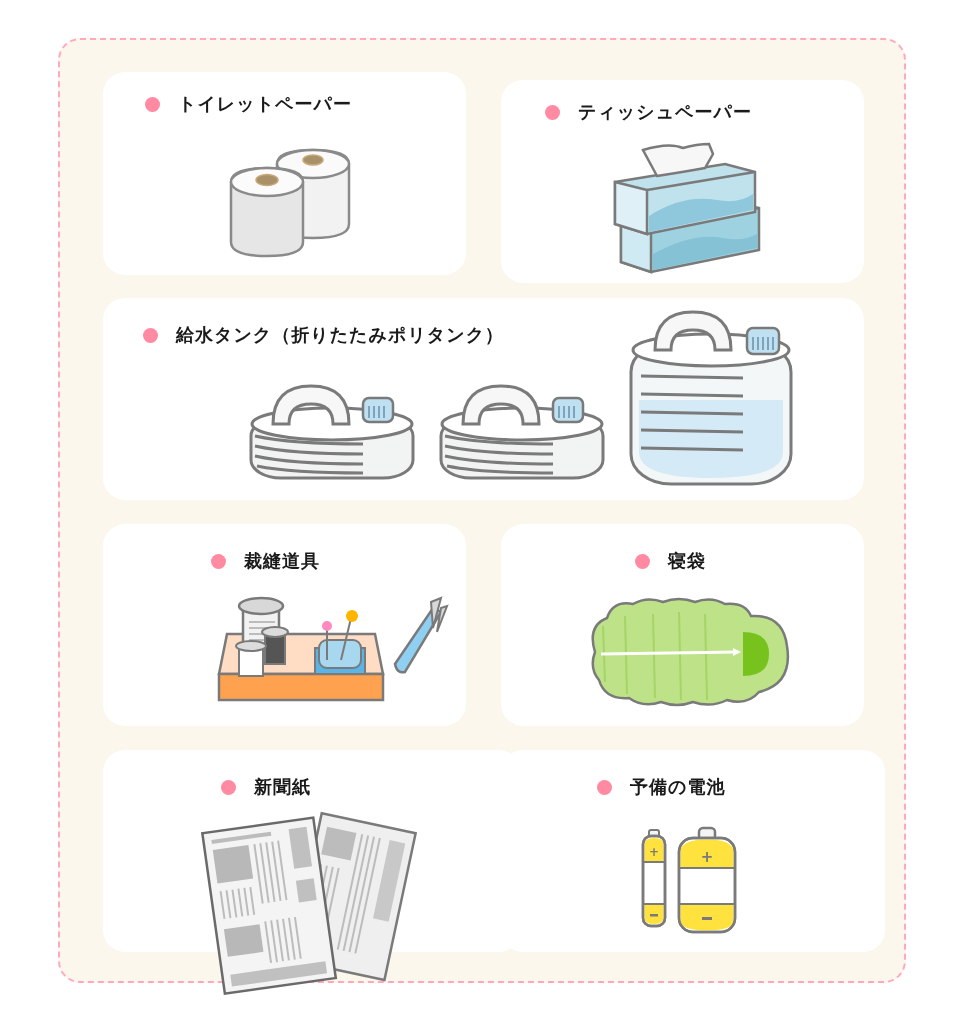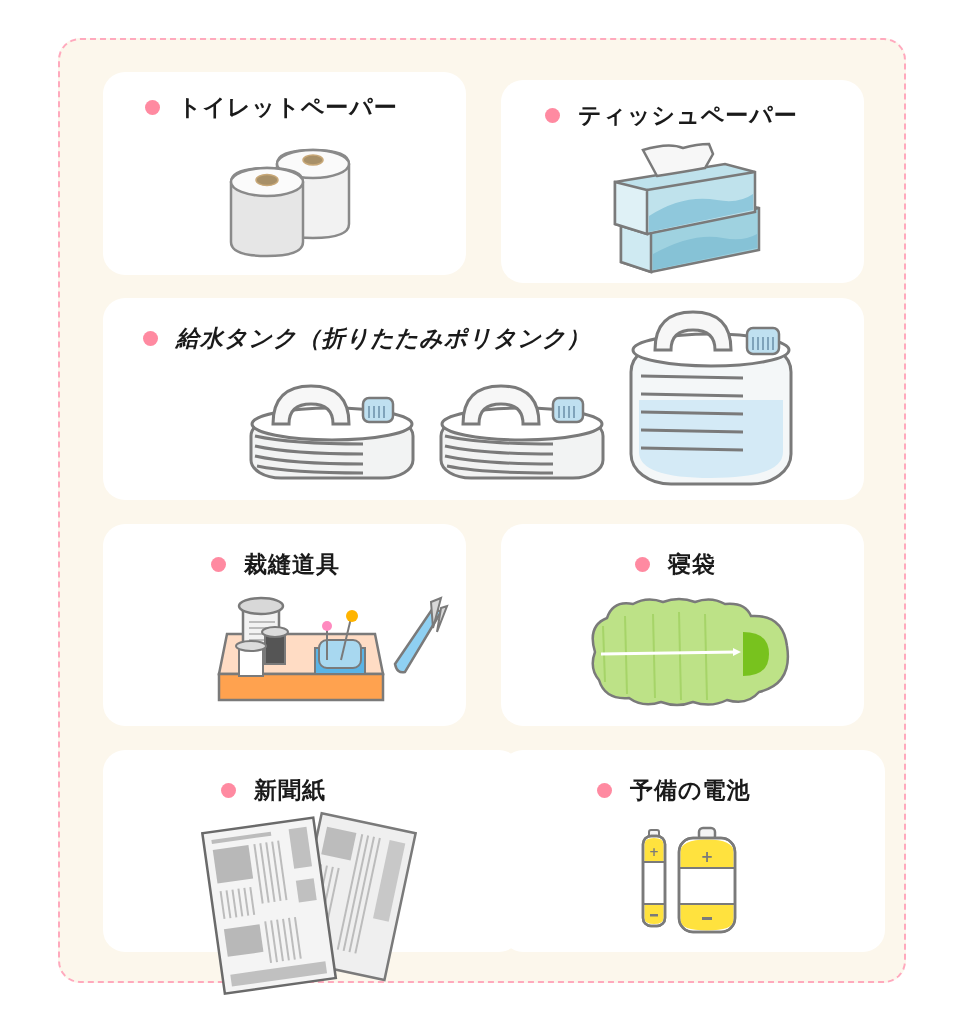--- a/index.html
+++ b/index.html
@@ -2,21 +2,21 @@
 <html><head>
 <meta charset="utf-8">
 <style>
   html, body { margin:0; padding:0; background:#ffffff; }
   body { width:966px; height:1024px; position:relative; overflow:hidden;
          font-family:"DejaVu Sans", sans-serif; }
   .frame { position:absolute; left:58px; top:38px; width:848px; height:945px;
            background:#fcf7ec; border:2px dashed #ffa9bd; border-radius:22px; box-sizing:border-box; }
   .card { position:absolute; background:#ffffff; border-radius:22px; }
   .title { position:absolute; display:flex; align-items:center; font-weight:bold;
-           font-size:23px; color:#1a1a1a; letter-spacing:1px; white-space:nowrap; }
+           font-size:18px; color:#1a1a1a; letter-spacing:1px; white-space:nowrap; }
   .dot { width:15px; height:15px; border-radius:50%; background:#ff8aa1; margin-right:18px; display:inline-block; }
   .illus { position:absolute; }
   svg { display:block; overflow:visible; }
 </style>
 </head>
 <body>
 
 <div class="frame"></div>
 
 <div class="card" style="left:103px;top:72px;width:363px;height:203px;">
@@ -54,21 +54,21 @@
       <path d="M2 40 L112 22 L142 30 L142 70 L34 92 L2 82 Z" fill="#bfe2ec" stroke="#7a7a7a" stroke-width="2.5"></path>
       <path d="M2 40 L34 48 L34 92 L2 82 Z" fill="#dff1f6" stroke="#7a7a7a" stroke-width="2.5"></path>
       <path d="M34 48 L142 30" stroke="#7a7a7a" stroke-width="2.5"></path>
       <path d="M36 74 Q70 52 104 58 Q126 62 140 52 L140 68 L36 90 Z" fill="#8fc8dc"></path>
 
       <path d="M30 8 Q56 0 70 6 Q84 2 96 2 L100 12 L92 26 Q70 30 44 34 Z" fill="#f7f7f7" stroke="#7a7a7a" stroke-width="2.5"></path>
     </svg>
   </div>
 </div>
 
-<div class="card" style="left:103px;top:298px;width:761px;height:202px;font-style:italic;">
+<div class="card" style="left:103px;top:298px;width:761px;height:202px;">
   <div class="title" style="left:40px;top:25px;">
     <span class="dot"></span>
     <span>給水タンク（折りたたみポリタンク）</span>
   </div>
   <div class="illus" style="left:148px;top:14px;">
     <svg width="540" height="176" viewBox="0 0 540 176">
 
       <g transform="translate(0,86)">
         <rect x="0" y="20" width="162" height="60" rx="30" ry="18" fill="#f2f3f3" stroke="#7a7a7a" stroke-width="3"></rect>
         <ellipse cx="81" cy="26" rx="80" ry="16" fill="#ffffff" stroke="#7a7a7a" stroke-width="3"></ellipse>

